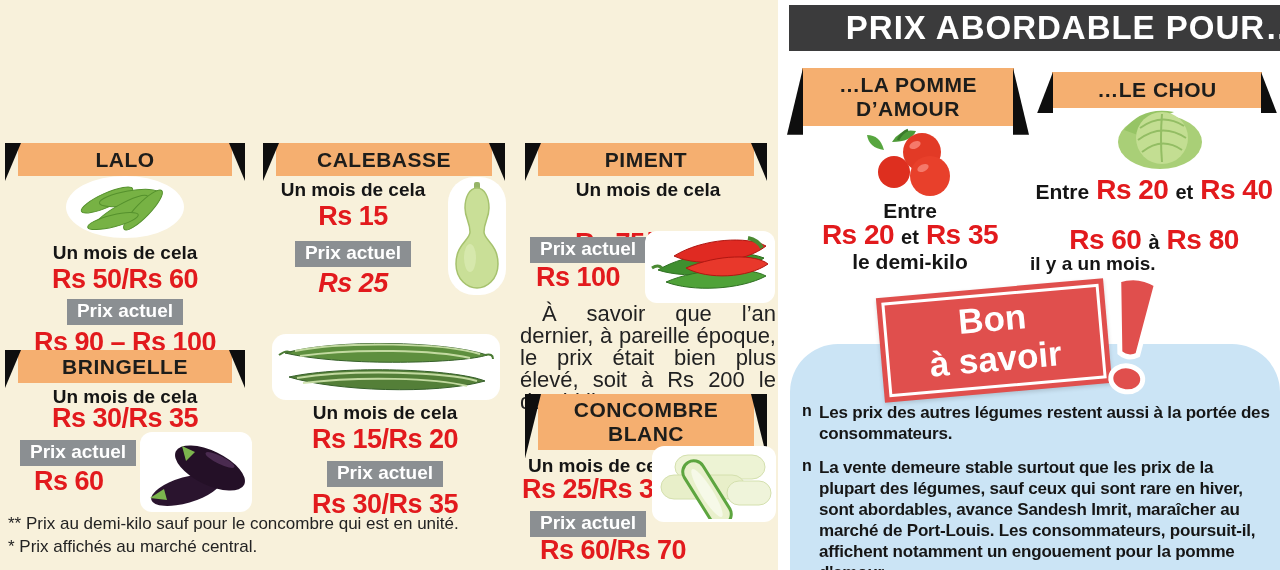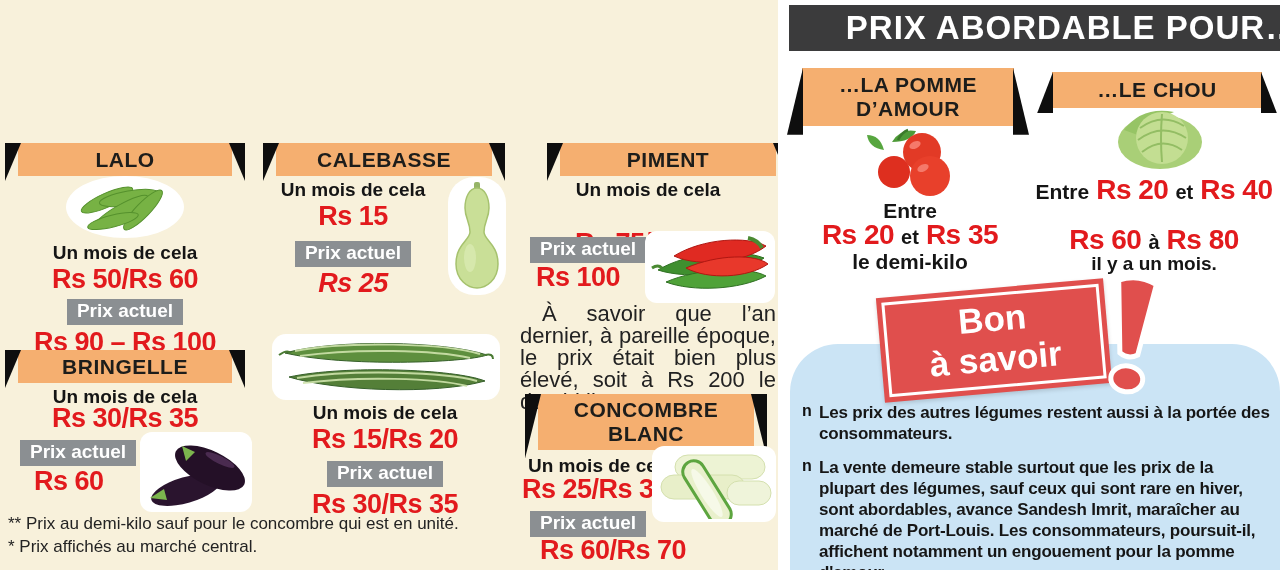--- a/index.html
+++ b/index.html
@@ -144,21 +144,21 @@
         <path d="M210 18 q8 -2 8 4" stroke="#4A7A33" stroke-width="2" fill="none"></path>
       </svg>
     </span>
     <div class="stack" style="left:258px;top:402px;width:254px;">
       <span class="lbl">Un mois de cela</span>
       <span class="price">Rs 15/Rs 20</span>
       <span class="badge" style="margin-top:6px;">Prix actuel</span>
       <span class="price" style="margin-top:2px;">Rs 30/Rs 35</span>
     </div>
 
-    <div class="ribbon" style="left:560px;top:143px;width:216px;height:33px;">
+    <div class="ribbon" style="left:538px;top:143px;width:216px;height:33px;">
       <span class="tri tri-la"></span>
       <span>PIMENT</span>
       <span class="tri tri-ra"></span>
     </div>
     <div class="lbl abs" style="left:518px;top:179px;width:260px;text-align:center;">Un mois de cela</div>
     <div class="price abs" style="left:518px;top:196px;width:260px;text-align:center;margin-top:32px;">Rs 75/Rs 80</div>
     <div class="abs" style="left:530px;top:237px;">
       <span class="badge">Prix actuel</span>
     </div>
     <div class="price abs" style="left:536px;top:262px;">Rs 100</div>
@@ -263,21 +263,21 @@
       <span class="rp-lbl">Entre</span>
       <span class="rp-price" style="font-size:28px;">Rs 20</span>
       <span class="rp-small">et</span>
       <span class="rp-price" style="font-size:28px;">Rs 40</span>
     </div>
     <div class="priceline abs" style="left:252px;top:224px;width:248px;">
       <span class="rp-price" style="font-size:28px;">Rs 60</span>
       <span class="rp-small">à</span>
       <span class="rp-price" style="font-size:28px;">Rs 80</span>
     </div>
-    <div class="abs" style="left:252px;top:253px;width:248px;text-align:center;">
+    <div class="abs" style="left:252px;top:253px;width:248px;text-align:left;">
       <span class="rp-lbl" style="font-size:19px;">il y a un mois.</span>
     </div>
 
     <div class="blue-panel"></div>
 
     <div class="bon-badge">
       <div class="bon-inner">
         <div>Bon</div>
         <div>à savoir</div>
       </div>

